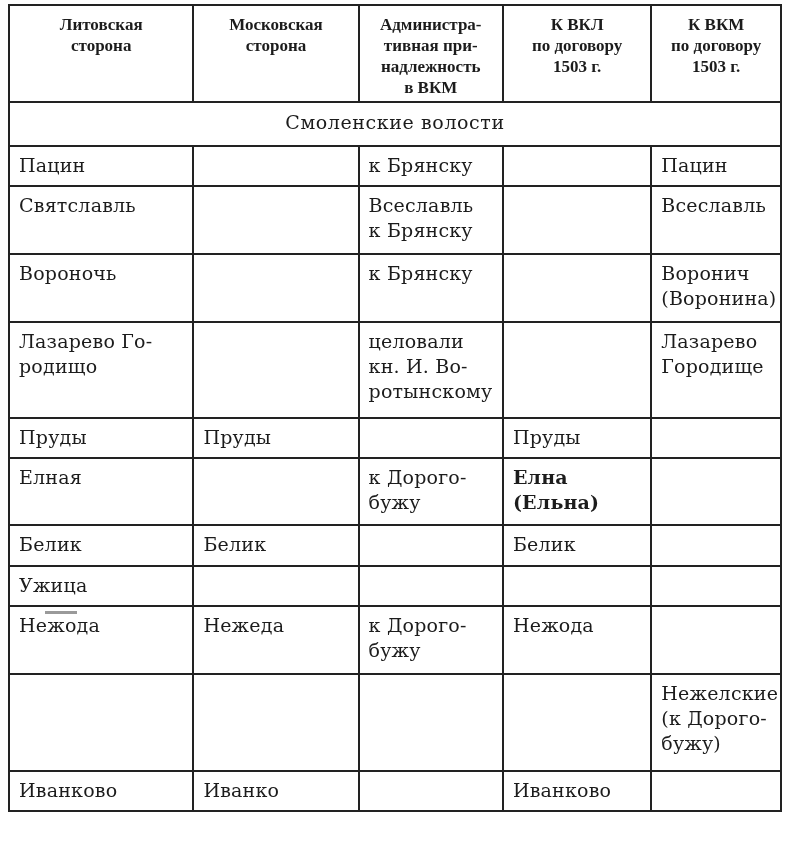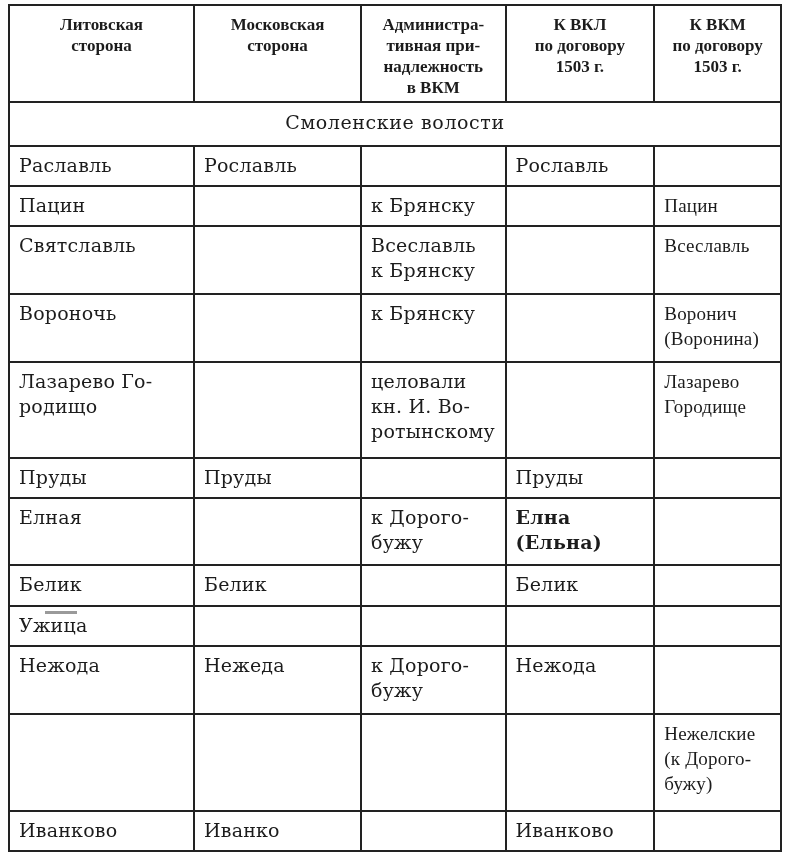--- a/index.html
+++ b/index.html
@@ -39,21 +39,21 @@
     text-align: center;
     padding: 7px 0 0 0;
     height: 44px;
     font-size: 19px;
     letter-spacing: 0.6px;
   }
   .c1 { width: 194px; }
   .c2 { width: 177px; }
   .c3 { width: 146px; }
   .c4 { width: 155px; }
-  .c5 { width: 130px; font-family: Liberation Serif, serif; }
+  .c5 { width: 130px; }
   .mark {
     position: absolute; left: 45px; top: 611px;
     width: 32px; height: 3px; background: #9a9a9a;
   }
 </style>
 </head>
 <body>
 
 <table>
   <thead>
@@ -81,33 +81,20 @@
         <span class="line">К ВКМ</span>
         <span class="line">по договору</span>
         <span class="line">1503 г.</span>
       </th>
     </tr>
   </thead>
   <tbody id="tbody">
     <tr>
       <td class="section" colspan="5">Смоленские волости</td>
     </tr>
-  <tr>
-        <td class="c1" style="height: 40px;">
-          <span class="line">Раславль</span>
-        </td>
-        <td class="c2" style="height: 40px;">
-          <span class="line">Рославль</span>
-        </td>
-        <td class="c3" style="height: 40px;"></td>
-        <td class="c4" style="height: 40px;">
-          <span class="line">Рославль</span>
-        </td>
-        <td class="c5" style="height: 40px;"></td>
-      </tr>
       <tr>
         <td class="c1" style="height: 40px;">
           <span class="line">Пацин</span>
         </td>
         <td class="c2" style="height: 40px;"></td>
         <td class="c3" style="height: 40px;">
           <span class="line">к Брянску</span>
         </td>
         <td class="c4" style="height: 40px;"></td>
         <td class="c5" style="height: 40px;">

